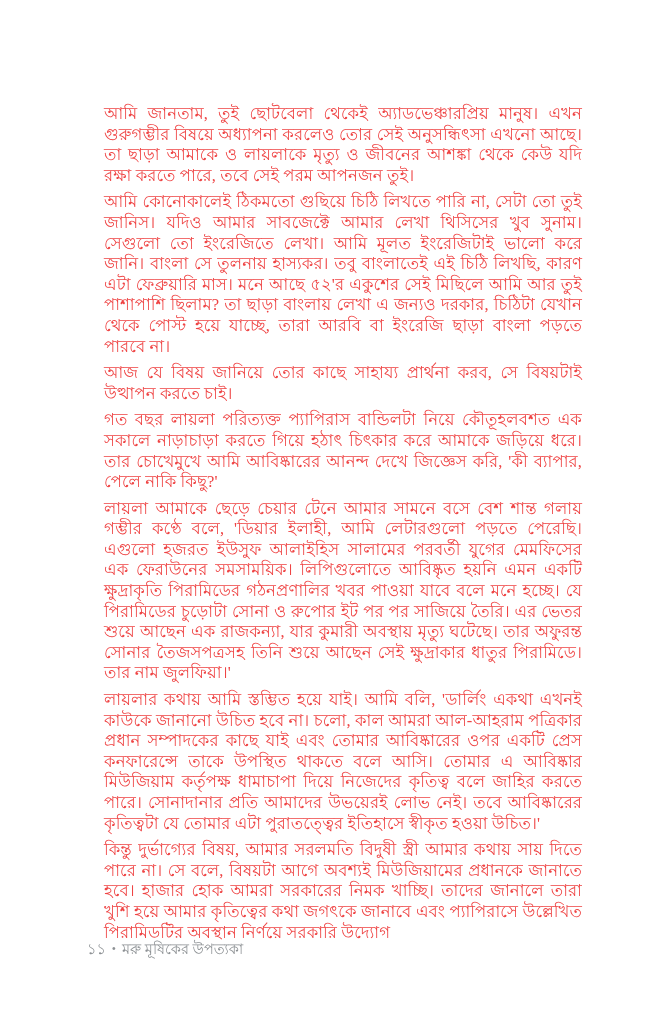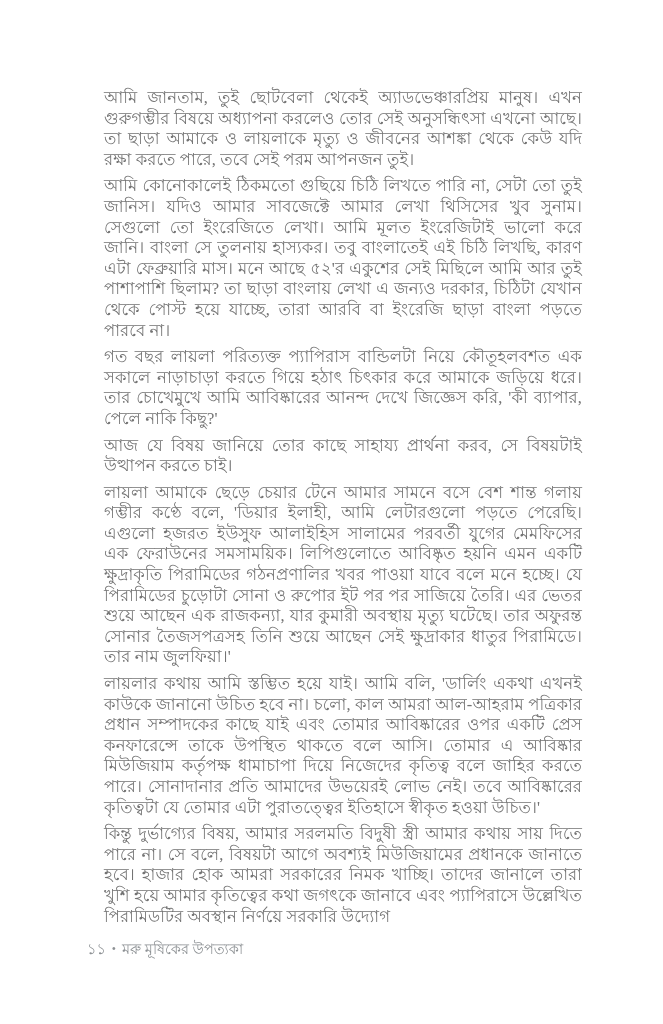--- a/index.html
+++ b/index.html
@@ -17,23 +17,23 @@
   .book-page {
     position: absolute;
     left: 0; top: 0;
     width: 663px;
     height: 1024px;
     background: #ffffff;
   }
   .body-text {
     position: absolute;
     left: 104px;
-    top: 88px;
+    top: 104px;
     width: 478px;
-    color: #737373;
+    color: #ef4444;
     font-size: 16.5px;
     line-height: 20.6px;
     text-align: justify;
     letter-spacing: 0.1px;
   }
   .body-text p {
     margin: 0 0 6px 0;
     padding: 0;
     text-justify: inter-word;
   }
@@ -55,22 +55,22 @@
   }
 </style>
 </head>
 <body>
 
 <div class="book-page">
 
   <div class="body-text">
     <p>আমি জানতাম, তুই ছোটবেলা থেকেই অ্যাডভেঞ্চারপ্রিয় মানুষ। এখন গুরুগম্ভীর বিষয়ে অধ্যাপনা করলেও তোর সেই অনুসন্ধিৎসা এখনো আছে। তা ছাড়া আমাকে ও লায়লাকে মৃত্যু ও জীবনের আশঙ্কা থেকে কেউ যদি রক্ষা করতে পারে, তবে সেই পরম আপনজন তুই।</p>
     <p>আমি কোনোকালেই ঠিকমতো গুছিয়ে চিঠি লিখতে পারি না, সেটা তো তুই জানিস। যদিও আমার সাবজেক্টে আমার লেখা থিসিসের খুব সুনাম। সেগুলো তো ইংরেজিতে লেখা। আমি মূলত ইংরেজিটাই ভালো করে জানি। বাংলা সে তুলনায় হাস্যকর। তবু বাংলাতেই এই চিঠি লিখছি, কারণ এটা ফেব্রুয়ারি মাস। মনে আছে ৫২'র একুশের সেই মিছিলে আমি আর তুই পাশাপাশি ছিলাম? তা ছাড়া বাংলায় লেখা এ জন্যও দরকার, চিঠিটা যেখান থেকে পোস্ট হয়ে যাচ্ছে, তারা আরবি বা ইংরেজি ছাড়া বাংলা পড়তে পারবে না।</p>
+    <p>আজ যে বিষয় জানিয়ে তোর কাছে সাহায্য প্রার্থনা করব, সে বিষয়টাই উত্থাপন করতে চাই।</p>
     <p>গত বছর লায়লা পরিত্যক্ত প্যাপিরাস বান্ডিলটা নিয়ে কৌতূহলবশত এক সকালে নাড়াচাড়া করতে গিয়ে হঠাৎ চিৎকার করে আমাকে জড়িয়ে ধরে। তার চোখেমুখে আমি আবিষ্কারের আনন্দ দেখে জিজ্ঞেস করি, 'কী ব্যাপার, পেলে নাকি কিছু?'</p>
-    <p>আজ যে বিষয় জানিয়ে তোর কাছে সাহায্য প্রার্থনা করব, সে বিষয়টাই উত্থাপন করতে চাই।</p>
     <p>লায়লা আমাকে ছেড়ে চেয়ার টেনে আমার সামনে বসে বেশ শান্ত গলায় গম্ভীর কণ্ঠে বলে, 'ডিয়ার ইলাহী, আমি লেটারগুলো পড়তে পেরেছি। এগুলো হজরত ইউসুফ আলাইহিস সালামের পরবর্তী যুগের মেমফিসের এক ফেরাউনের সমসাময়িক। লিপিগুলোতে আবিষ্কৃত হয়নি এমন একটি ক্ষুদ্রাকৃতি পিরামিডের গঠনপ্রণালির খবর পাওয়া যাবে বলে মনে হচ্ছে। যে পিরামিডের চুড়োটা সোনা ও রুপোর ইট পর পর সাজিয়ে তৈরি। এর ভেতর শুয়ে আছেন এক রাজকন্যা, যার কুমারী অবস্থায় মৃত্যু ঘটেছে। তার অফুরন্ত সোনার তৈজসপত্রসহ তিনি শুয়ে আছেন সেই ক্ষুদ্রাকার ধাতুর পিরামিডে। তার নাম জুলফিয়া।'</p>
     <p>লায়লার কথায় আমি স্তম্ভিত হয়ে যাই। আমি বলি, 'ডার্লিং একথা এখনই কাউকে জানানো উচিত হবে না। চলো, কাল আমরা আল-আহরাম পত্রিকার প্রধান সম্পাদকের কাছে যাই এবং তোমার আবিষ্কারের ওপর একটি প্রেস কনফারেন্সে তাকে উপস্থিত থাকতে বলে আসি। তোমার এ আবিষ্কার মিউজিয়াম কর্তৃপক্ষ ধামাচাপা দিয়ে নিজেদের কৃতিত্ব বলে জাহির করতে পারে। সোনাদানার প্রতি আমাদের উভয়েরই লোভ নেই। তবে আবিষ্কারের কৃতিত্বটা যে তোমার এটা পুরাতত্ত্বের ইতিহাসে স্বীকৃত হওয়া উচিত।'</p>
     <p>কিন্তু দুর্ভাগ্যের বিষয়, আমার সরলমতি বিদুষী স্ত্রী আমার কথায় সায় দিতে পারে না। সে বলে, বিষয়টা আগে অবশ্যই মিউজিয়ামের প্রধানকে জানাতে হবে। হাজার হোক আমরা সরকারের নিমক খাচ্ছি। তাদের জানালে তারা খুশি হয়ে আমার কৃতিত্বের কথা জগৎকে জানাবে এবং প্যাপিরাসে উল্লেখিত পিরামিডটির অবস্থান নির্ণয়ে সরকারি উদ্যোগ</p>
   </div>
 
   <div class="page-footer">
     <span>১১</span><span class="sep">•</span><span>মরু মূষিকের উপত্যকা</span>
   </div>
 
 </div>

